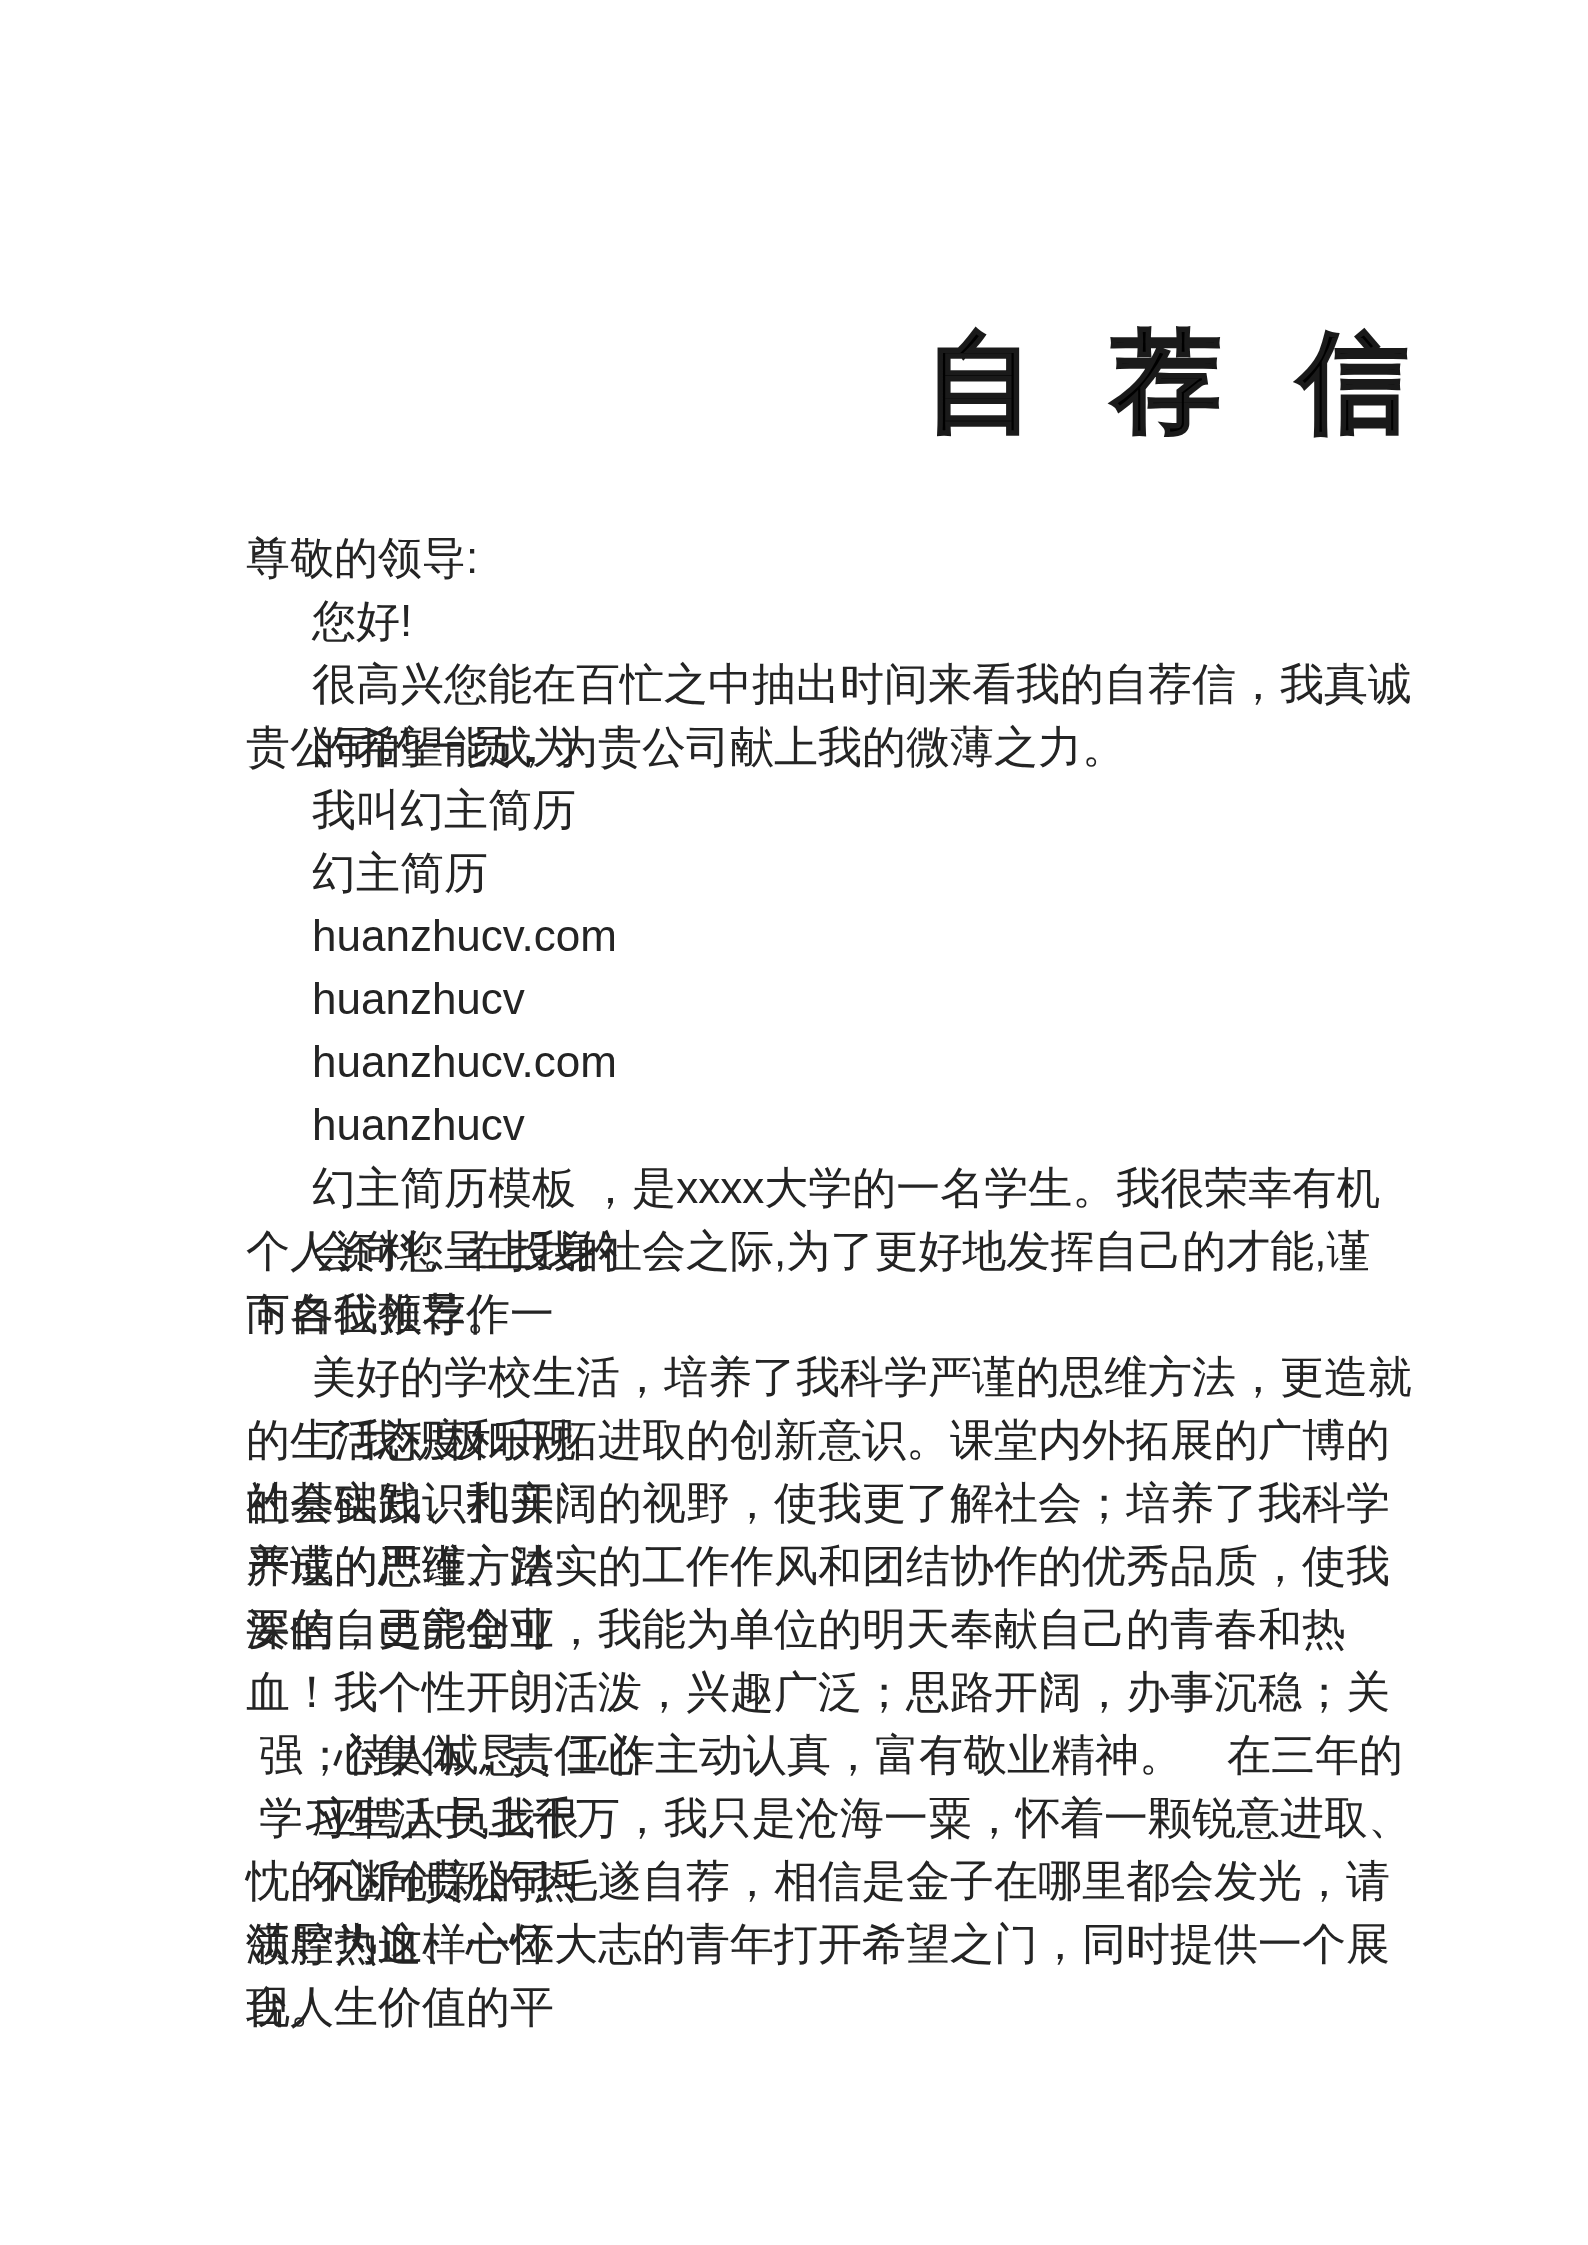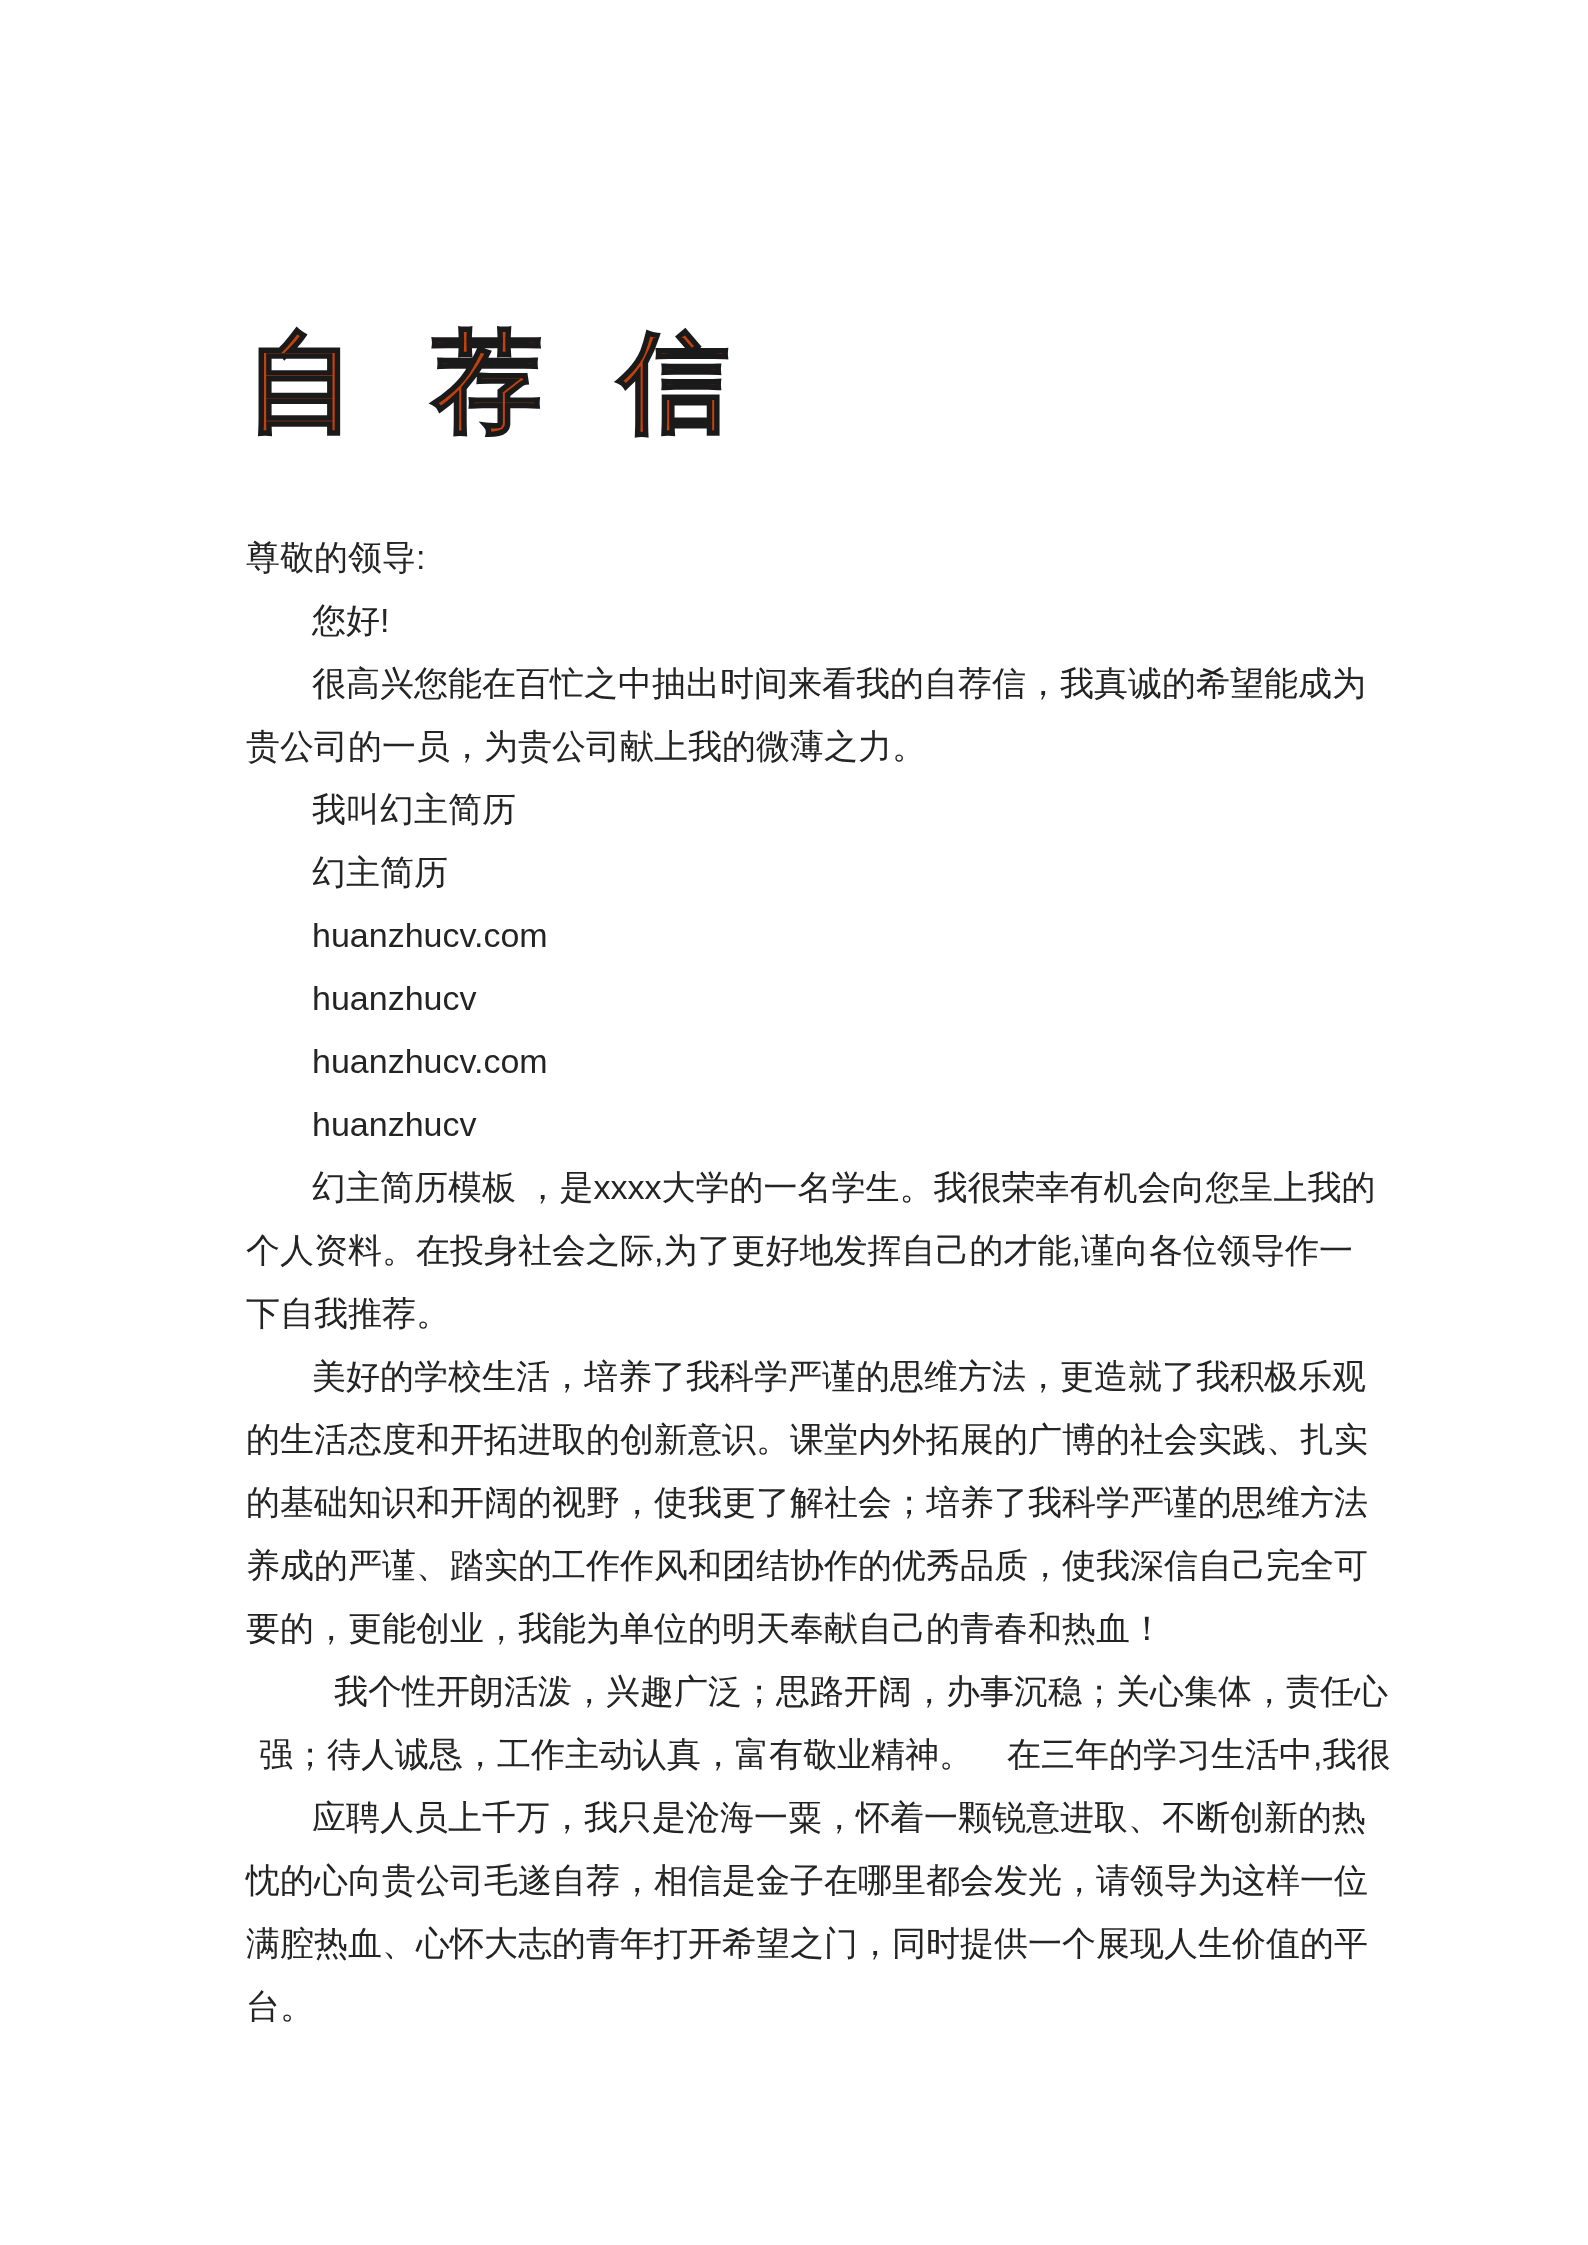--- a/index.html
+++ b/index.html
@@ -14,36 +14,36 @@
     background: #ffffff;
     font-family: "Liberation Sans", sans-serif;
     overflow: hidden;
   }
   .doc-title {
     position: absolute;
     top: 312px;
     left: 246px;
     width: 1166px;
     margin: 0;
-    text-align: left;
+    text-align: right;
     font-size: 110px;
     line-height: 140px;
     font-weight: 900;
     letter-spacing: 4px;
     word-spacing: 38px;
-    color: #c2410c;
+    color: #000000;
     -webkit-text-stroke: 2px #1a1a1a;
     white-space: pre;
   }
   .letter {
     position: absolute;
     top: 526px;
     left: 246px;
     width: 1166px;
-    font-size: 34px;
+    font-size: 44px;
     line-height: 63px;
     color: #242424;
     text-align: left;
   }
   .line {
     white-space: pre-wrap;
     height: 63px;
     overflow: visible;
   }
   .ind-0 { padding-left: 0; }

